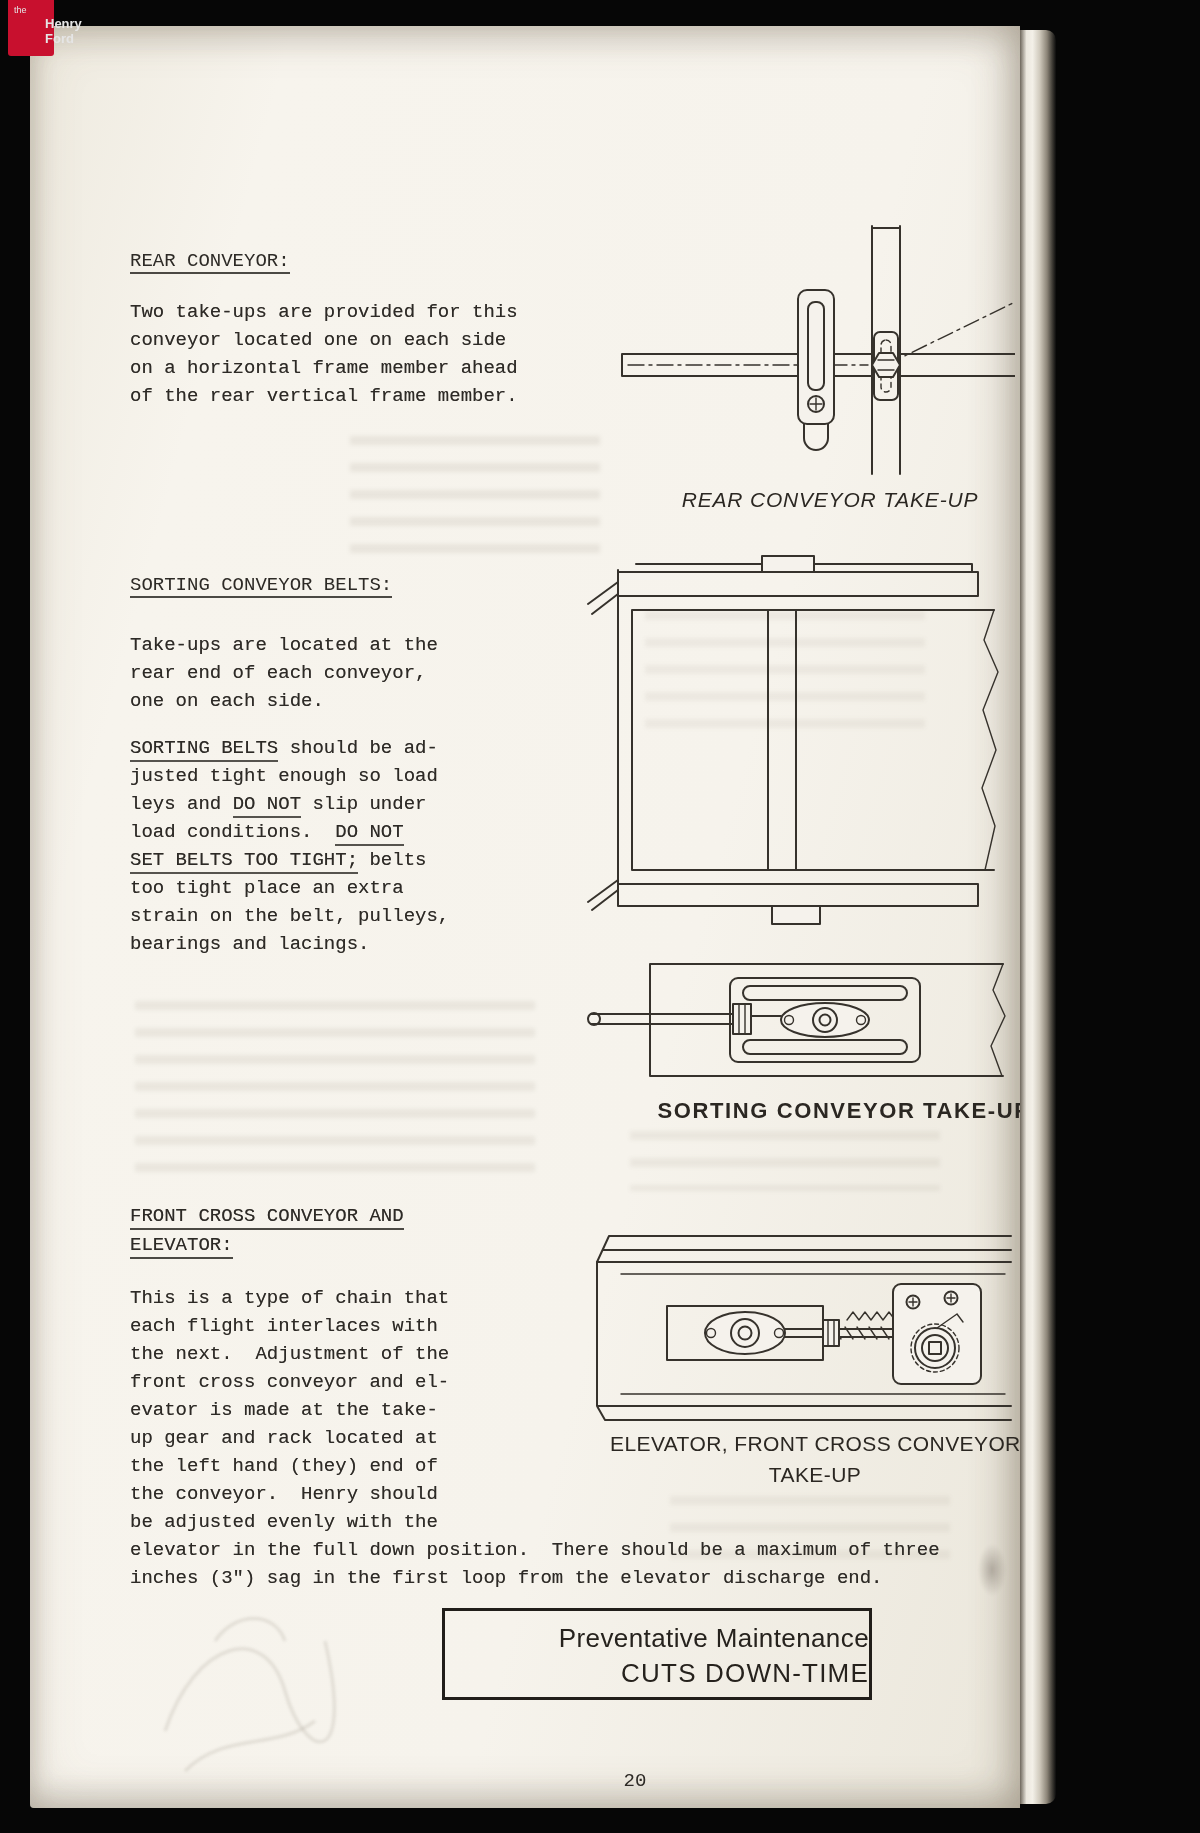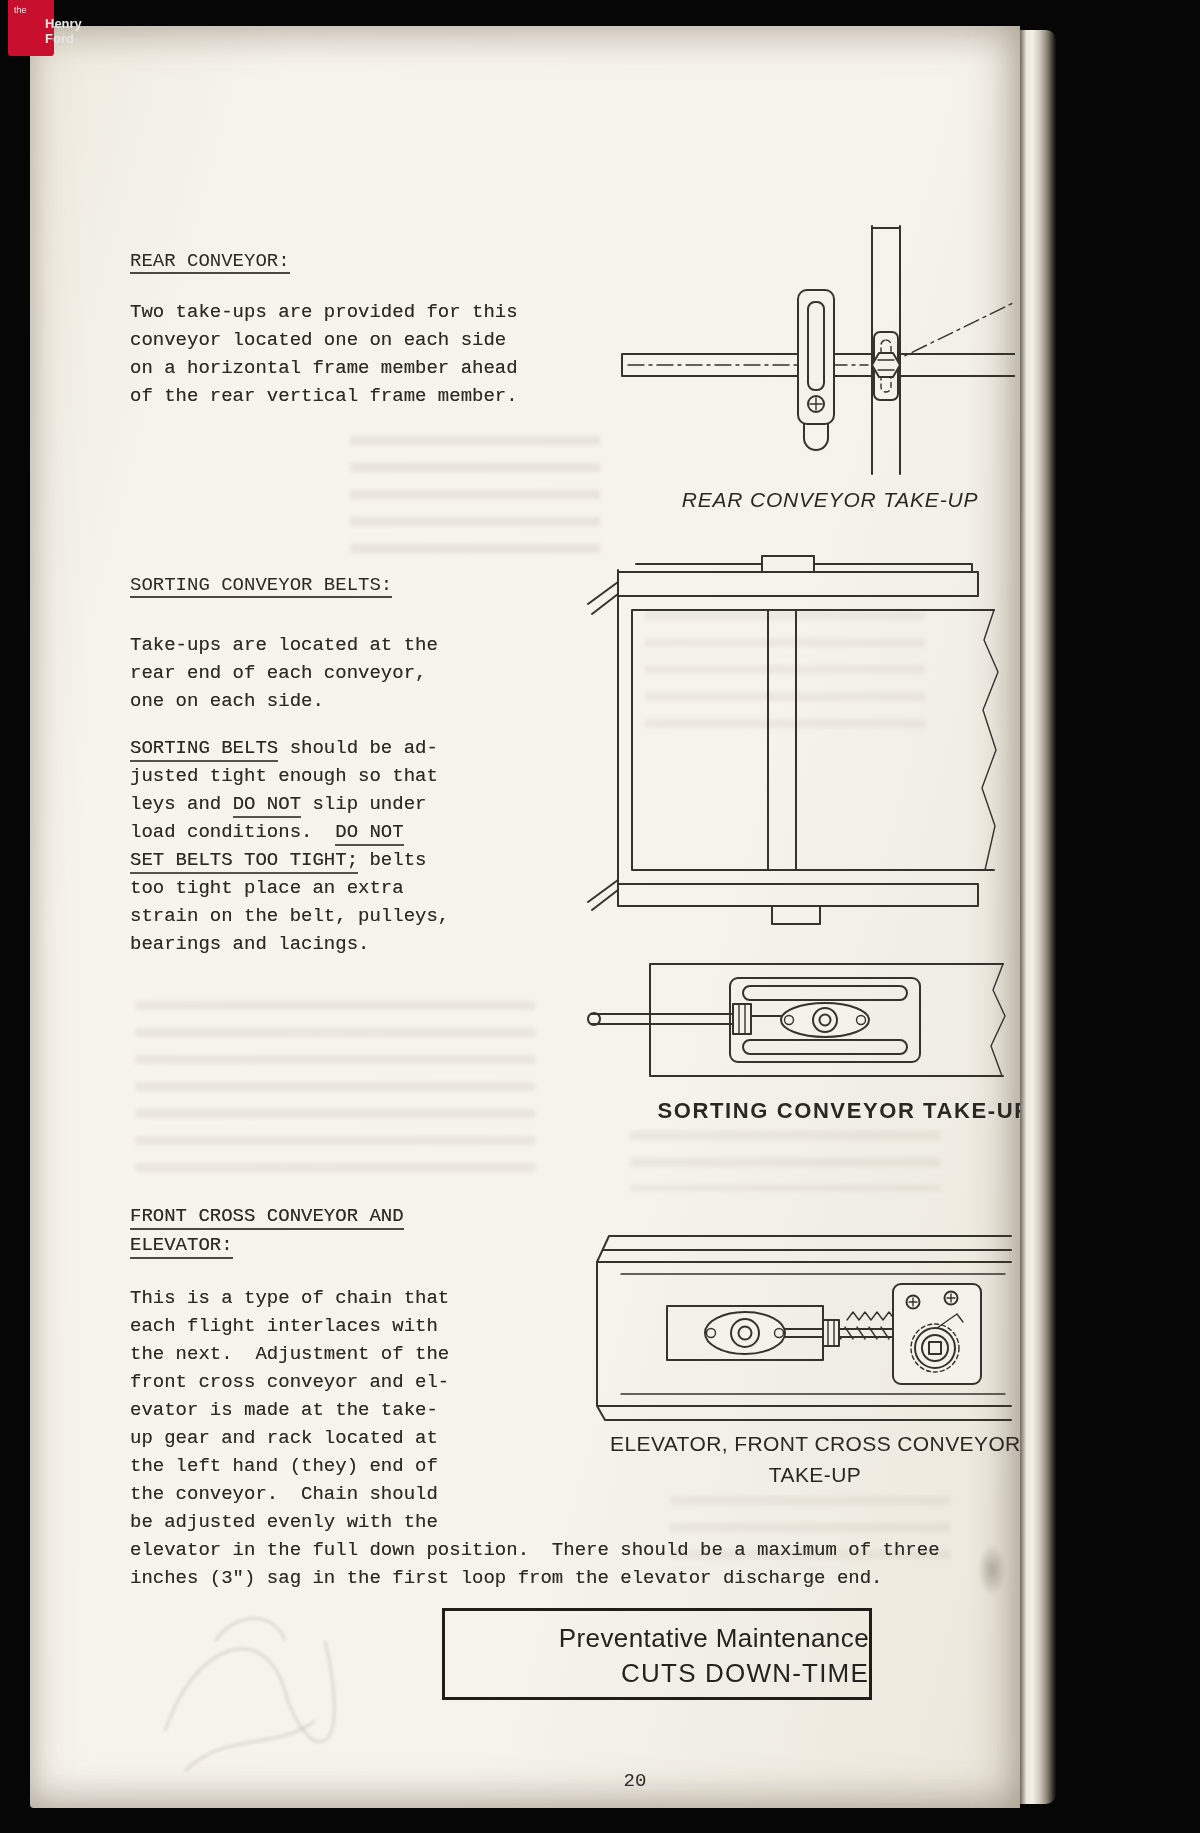--- a/index.html
+++ b/index.html
@@ -100,21 +100,21 @@
     <div class="abs heading" style="left:100px;top:548px;">
       <span class="u1">SORTING CONVEYOR BELTS:</span>
     </div>
     <div class="abs" style="left:100px;top:596px;margin-top:9px;">
         <div class="tl"><span class="tli">Take-ups are located at the</span></div>
         <div class="tl"><span class="tli">rear end of each conveyor,</span></div>
         <div class="tl"><span class="tli">one on each side.</span></div>
       </div>
     <div class="abs" style="left:100px;top:708px;">
         <div class="tl"><span class="u">SORTING BELTS</span><span> should be ad-</span></div>
-        <div class="tl"><span>justed tight enough so that</span></div>
+        <div class="tl"><span>justed tight enough so load</span></div>
         <div class="tl"><span>leys and </span><span class="u">DO NOT</span><span> slip under</span></div>
         <div class="tl"><span>load conditions.  </span><span class="u">DO NOT</span></div>
         <div class="tl"><span class="u">SET BELTS TOO TIGHT;</span><span> belts</span></div>
         <div class="tl"><span>too tight place an extra</span></div>
         <div class="tl"><span>strain on the belt, pulleys,</span></div>
         <div class="tl"><span>bearings and lacings.</span></div>
       </div>
 
     <svg class="fig" style="left:550px;top:528px;" width="435" height="372" viewBox="0 0 435 372">
       <path d="M38 16 V348"></path>
@@ -151,21 +151,21 @@
         <div class="tl" style="height: 29px;"><span class="u1">ELEVATOR:</span></div>
       </div>
     <div class="abs" style="left:100px;top:1258px;">
         <div class="tl"><span class="tli">This is a type of chain that</span></div>
         <div class="tl"><span class="tli">each flight interlaces with</span></div>
         <div class="tl"><span class="tli">the next.  Adjustment of the</span></div>
         <div class="tl"><span class="tli">front cross conveyor and el-</span></div>
         <div class="tl"><span class="tli">evator is made at the take-</span></div>
         <div class="tl"><span class="tli">up gear and rack located at</span></div>
         <div class="tl"><span class="tli">the left hand (they) end of</span></div>
-        <div class="tl"><span class="tli">the conveyor.  Chain should</span></div>
+        <div class="tl"><span class="tli">the conveyor.  Henry should</span></div>
         <div class="tl"><span class="tli">be adjusted evenly with the</span></div>
       </div>
 
     <svg class="fig" style="left:565px;top:1202px;" width="420" height="196" viewBox="0 0 420 196">
       <path d="M14 8 H416 M8 22 H416 M2 34 H416 M14 8 L2 34"></path>
       <path d="M2 34 V178 M2 178 H416 M10 192 H416 M2 178 L10 192"></path>
       <path class="thin" d="M26 46 H410 M26 166 H410"></path>
       <path d="M72 78 H228 M72 132 H228 M72 78 V132 M228 78 V132"></path>
       <ellipse class="paper" cx="150" cy="105" rx="40" ry="21"></ellipse>
       <circle cx="150" cy="105" r="14"></circle>

